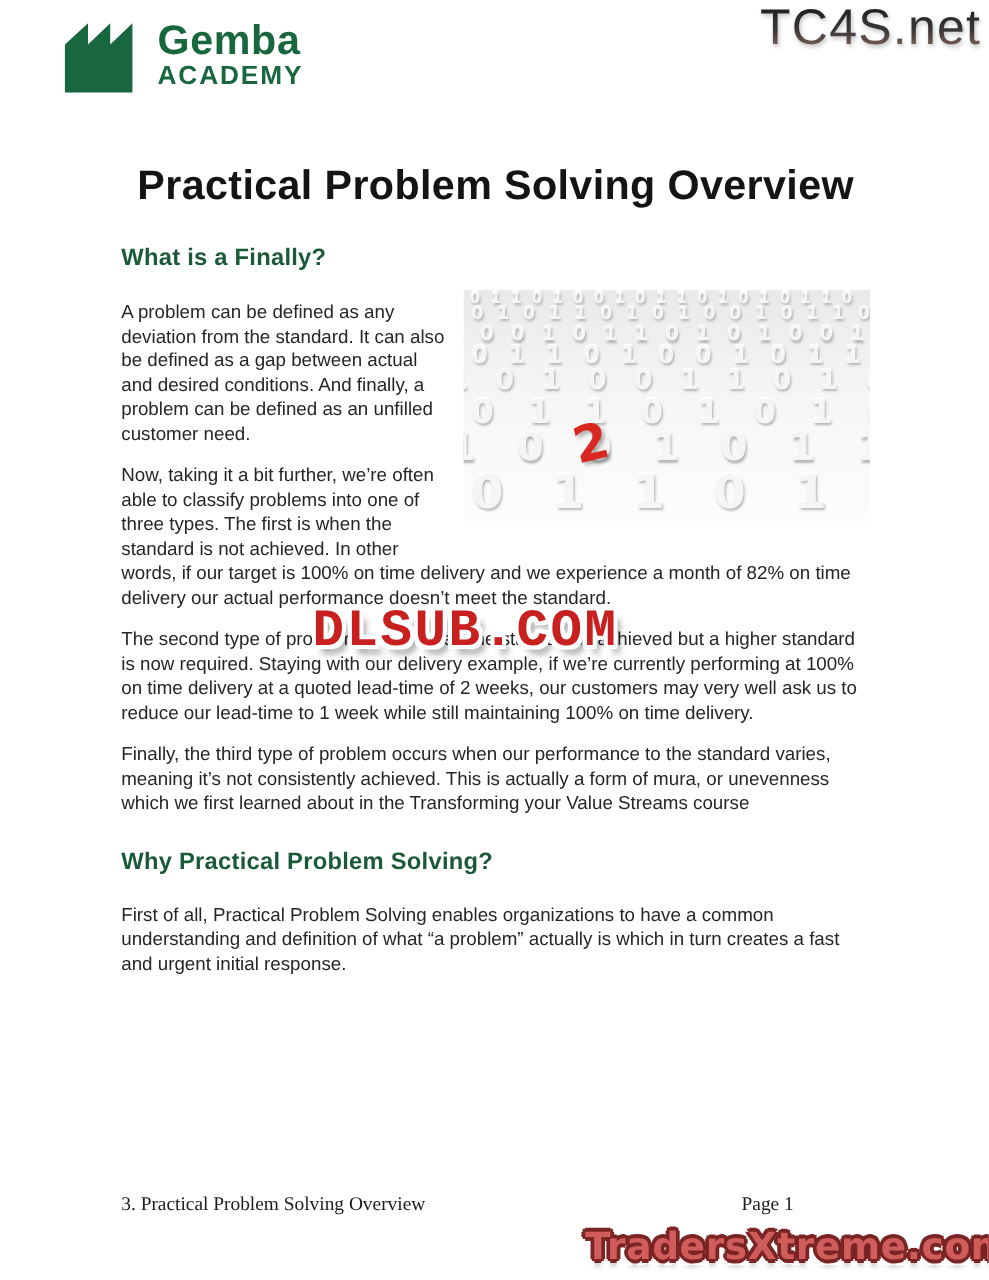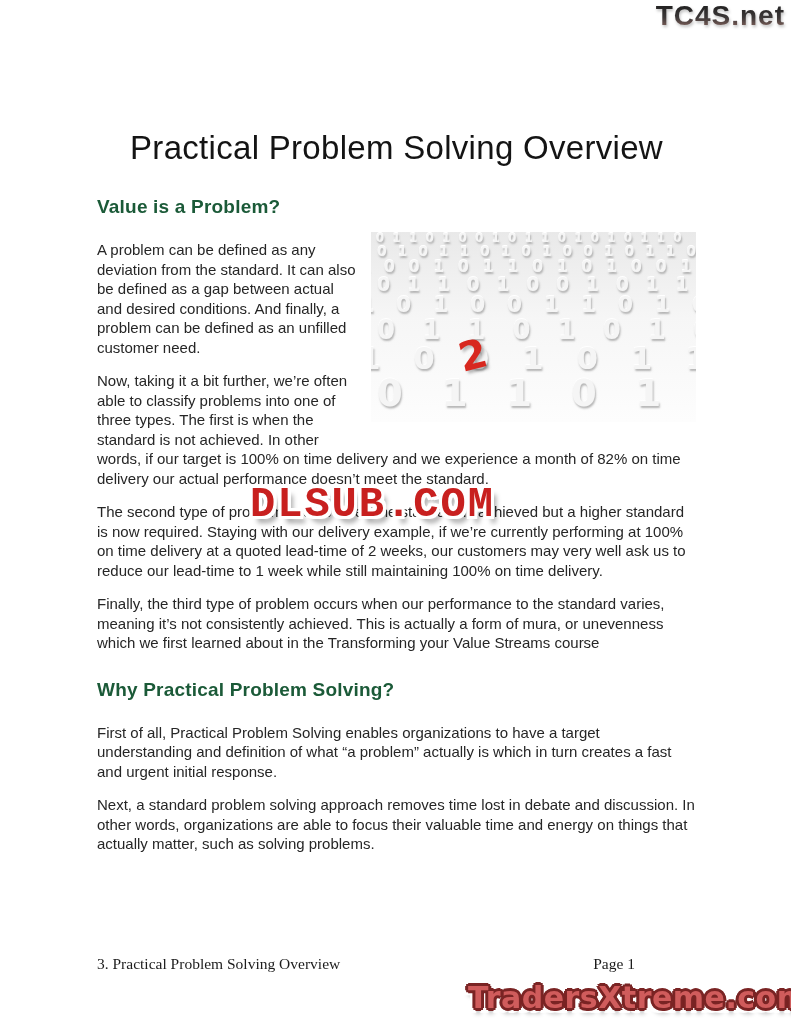--- a/index.html
+++ b/index.html
@@ -5,28 +5,28 @@
   html,body{margin:0;padding:0;background:#ffffff;}
   .page{position:relative;width:791px;height:1024px;background:#ffffff;overflow:hidden;
         font-family:"Liberation Sans",sans-serif;color:#262626;}
 
   
   .logo{position:absolute;left:46px;top:8px;display:flex;align-items:center;gap:6px;}
   .logo svg{display:block;}
   .logo-text{line-height:1;color:var(--brand-green,#19673f);}
   .logo-brand{font-size:33px;font-weight:700;letter-spacing:0.5px;}
   .logo-sub{font-size:21px;font-weight:700;letter-spacing:1.5px;margin-top:2px;}
-  .site-stamp{position:absolute;top:0px;right:6px;font-size:28px;font-weight:700;letter-spacing:1px;
+  .site-stamp{position:absolute;top:0px;right:6px;font-size:40px;font-weight:400;letter-spacing:1px;
       background:linear-gradient(180deg,#1d1d1d 10%,#3c3838 55%,#a1746a 100%);
       -webkit-background-clip:text;background-clip:text;color:transparent;
       filter:drop-shadow(1px 2px 1.5px rgba(0,0,0,0.25));}
 
   
   .content{position:absolute;left:97px;top:0;width:599px;}
-  .doc-title{margin-top:126px;text-align:center;font-size:33px;font-weight:400;color:#141414;
+  .doc-title{margin-top:126px;text-align:center;font-size:33px;font-weight:700;color:#141414;
              letter-spacing:0.3px;line-height:44px;}
   h2.green{color:var(--heading-green,#1b5a38);font-size:19px;font-weight:700;margin:26px 0 22px 0;letter-spacing:0.2px;}
   p.body{font-size:15px;line-height:19.5px;margin:0 0 14px 0;color:#262626;}
 
   
   .binary-scene{float:right;width:325px;height:190px;margin:-8px 0 10px 14px;overflow:hidden;position:relative;
       background:linear-gradient(180deg,#e9e9e9 0%,#f6f6f6 45%,#fdfdfd 100%);}
   .brow{white-space:nowrap;text-align:center;font-family:"DejaVu Sans",sans-serif;font-weight:700;
       color:#f5f5f5;text-shadow:1px 2px 2px rgba(125,125,125,0.55),0 -1px 0 #ffffff;line-height:1.02;}
   .brow:nth-child(odd){transform:translateX(-12px);}
@@ -58,26 +58,37 @@
 
   
   .footer{position:absolute;left:97px;top:955px;width:560px;display:flex;justify-content:space-between;
       font-family:"Liberation Serif",serif;font-size:15.5px;color:#1c1c1c;}
 </style>
 </head>
 <body>
 
 <div class="page">
 
+  <div class="logo">
+    <span>
+      <svg width="74" height="70" viewBox="0 0 100 92">
+        <polygon fill="#19673f" points="8,88 8,36 33,13 33,36 57,13 57,36 81,13 81,88"></polygon>
+      </svg>
+    </span>
+    <span class="logo-text">
+      <div class="logo-brand">Gemba</div>
+      <div class="logo-sub">ACADEMY</div>
+    </span>
+  </div>
   <div class="site-stamp">TC4S.net</div>
 
   <div class="content">
     <div class="doc-title">Practical Problem Solving Overview</div>
 
-    <h2 class="green">Value is a Problem?</h2>
+    <h2 class="green">What is a Finally?</h2>
 
     <div>
       <div class="binary-scene">
         <div>
             <div class="brow r0">1 0 1 1 0 1 0 0 1 0 1 1 0 1 0 1 0 1 1 0</div>
             <div class="brow r1">0 1 0 1 1 0 1 0 1 0 0 1 0 1 1 0 1 0</div>
             <div class="brow r2">1 0 0 1 0 1 1 0 1 0 1 0 0 1 0 1</div>
             <div class="brow r3">0 1 1 0 1 0 0 1 0 1 1 0 1 0</div>
             <div class="brow r4">1 0 1 0 0 1 1 0 1 0 0 1</div>
             <div class="brow r5">0 1 1 0 1 0 1 0 0 1</div>
@@ -88,22 +99,21 @@
       </div>
       <p class="body">A problem can be defined as any deviation from the standard.  It can also be defined as a gap between actual and desired conditions.  And finally, a problem can be defined as an unfilled customer need.</p>
       <p class="body">Now, taking it a bit further, we’re often able to classify problems into one of three types.  The first is when the standard is not achieved.  In other words, if our target is 100% on time delivery and we experience a month of 82% on time delivery our actual performance doesn’t meet the standard.</p>
       <p class="body">The second type of problem occurs when the standard is achieved but a higher standard is now required.  Staying with our delivery example, if we’re currently performing at 100% on time delivery at a quoted lead-time of  2 weeks, our customers may very well ask us to reduce our lead-time to 1 week while still maintaining 100% on time delivery.</p>
       <p class="body">Finally, the third type of problem occurs when our performance to the standard varies, meaning it’s not consistently achieved.  This is actually a form of mura, or unevenness which we first learned about in the Transforming your Value Streams course</p>
     </div>
 
     <h2 class="green">Why Practical Problem Solving?</h2>
 
     <div>
-      <p class="body">First of all, Practical Problem Solving enables organizations to have a target understanding and definition of what “a problem” actually is which in turn creates a fast and urgent initial response.</p>
-      <p class="body">Next, a standard problem solving approach removes time lost in debate and discussion.  In other words, organizations are able to focus their valuable time and energy on things that actually matter, such as solving problems.</p>
+      <p class="body">First of all, Practical Problem Solving enables organizations to have a common understanding and definition of what “a problem” actually is which in turn creates a fast and urgent initial response.</p>
     </div>
   </div>
 
   <div class="stamp-center">DLSUB.COM</div>
   <div class="stamp-bottom">TradersXtreme.com</div>
 
   <div class="footer">
     <span>3. Practical Problem Solving Overview</span>
     <span style="margin-right:22px;">Page 1</span>
   </div>

